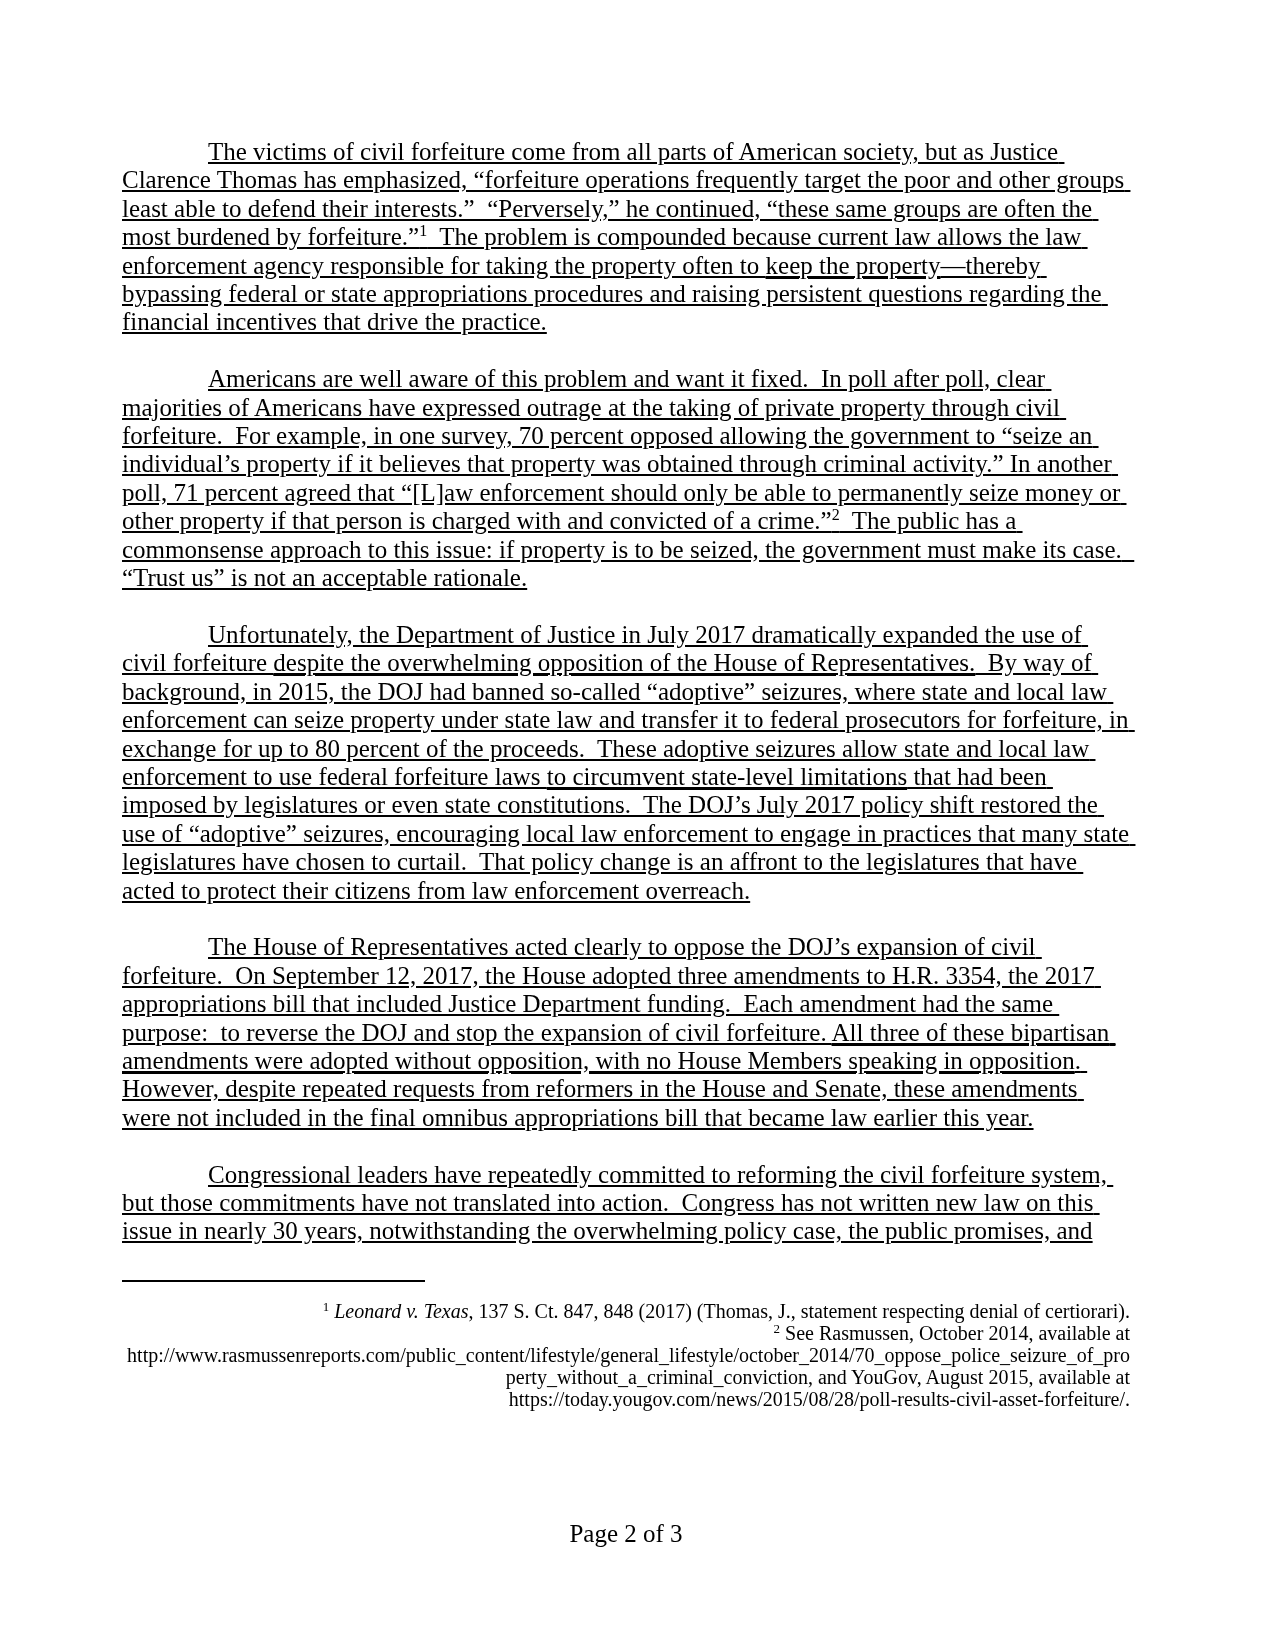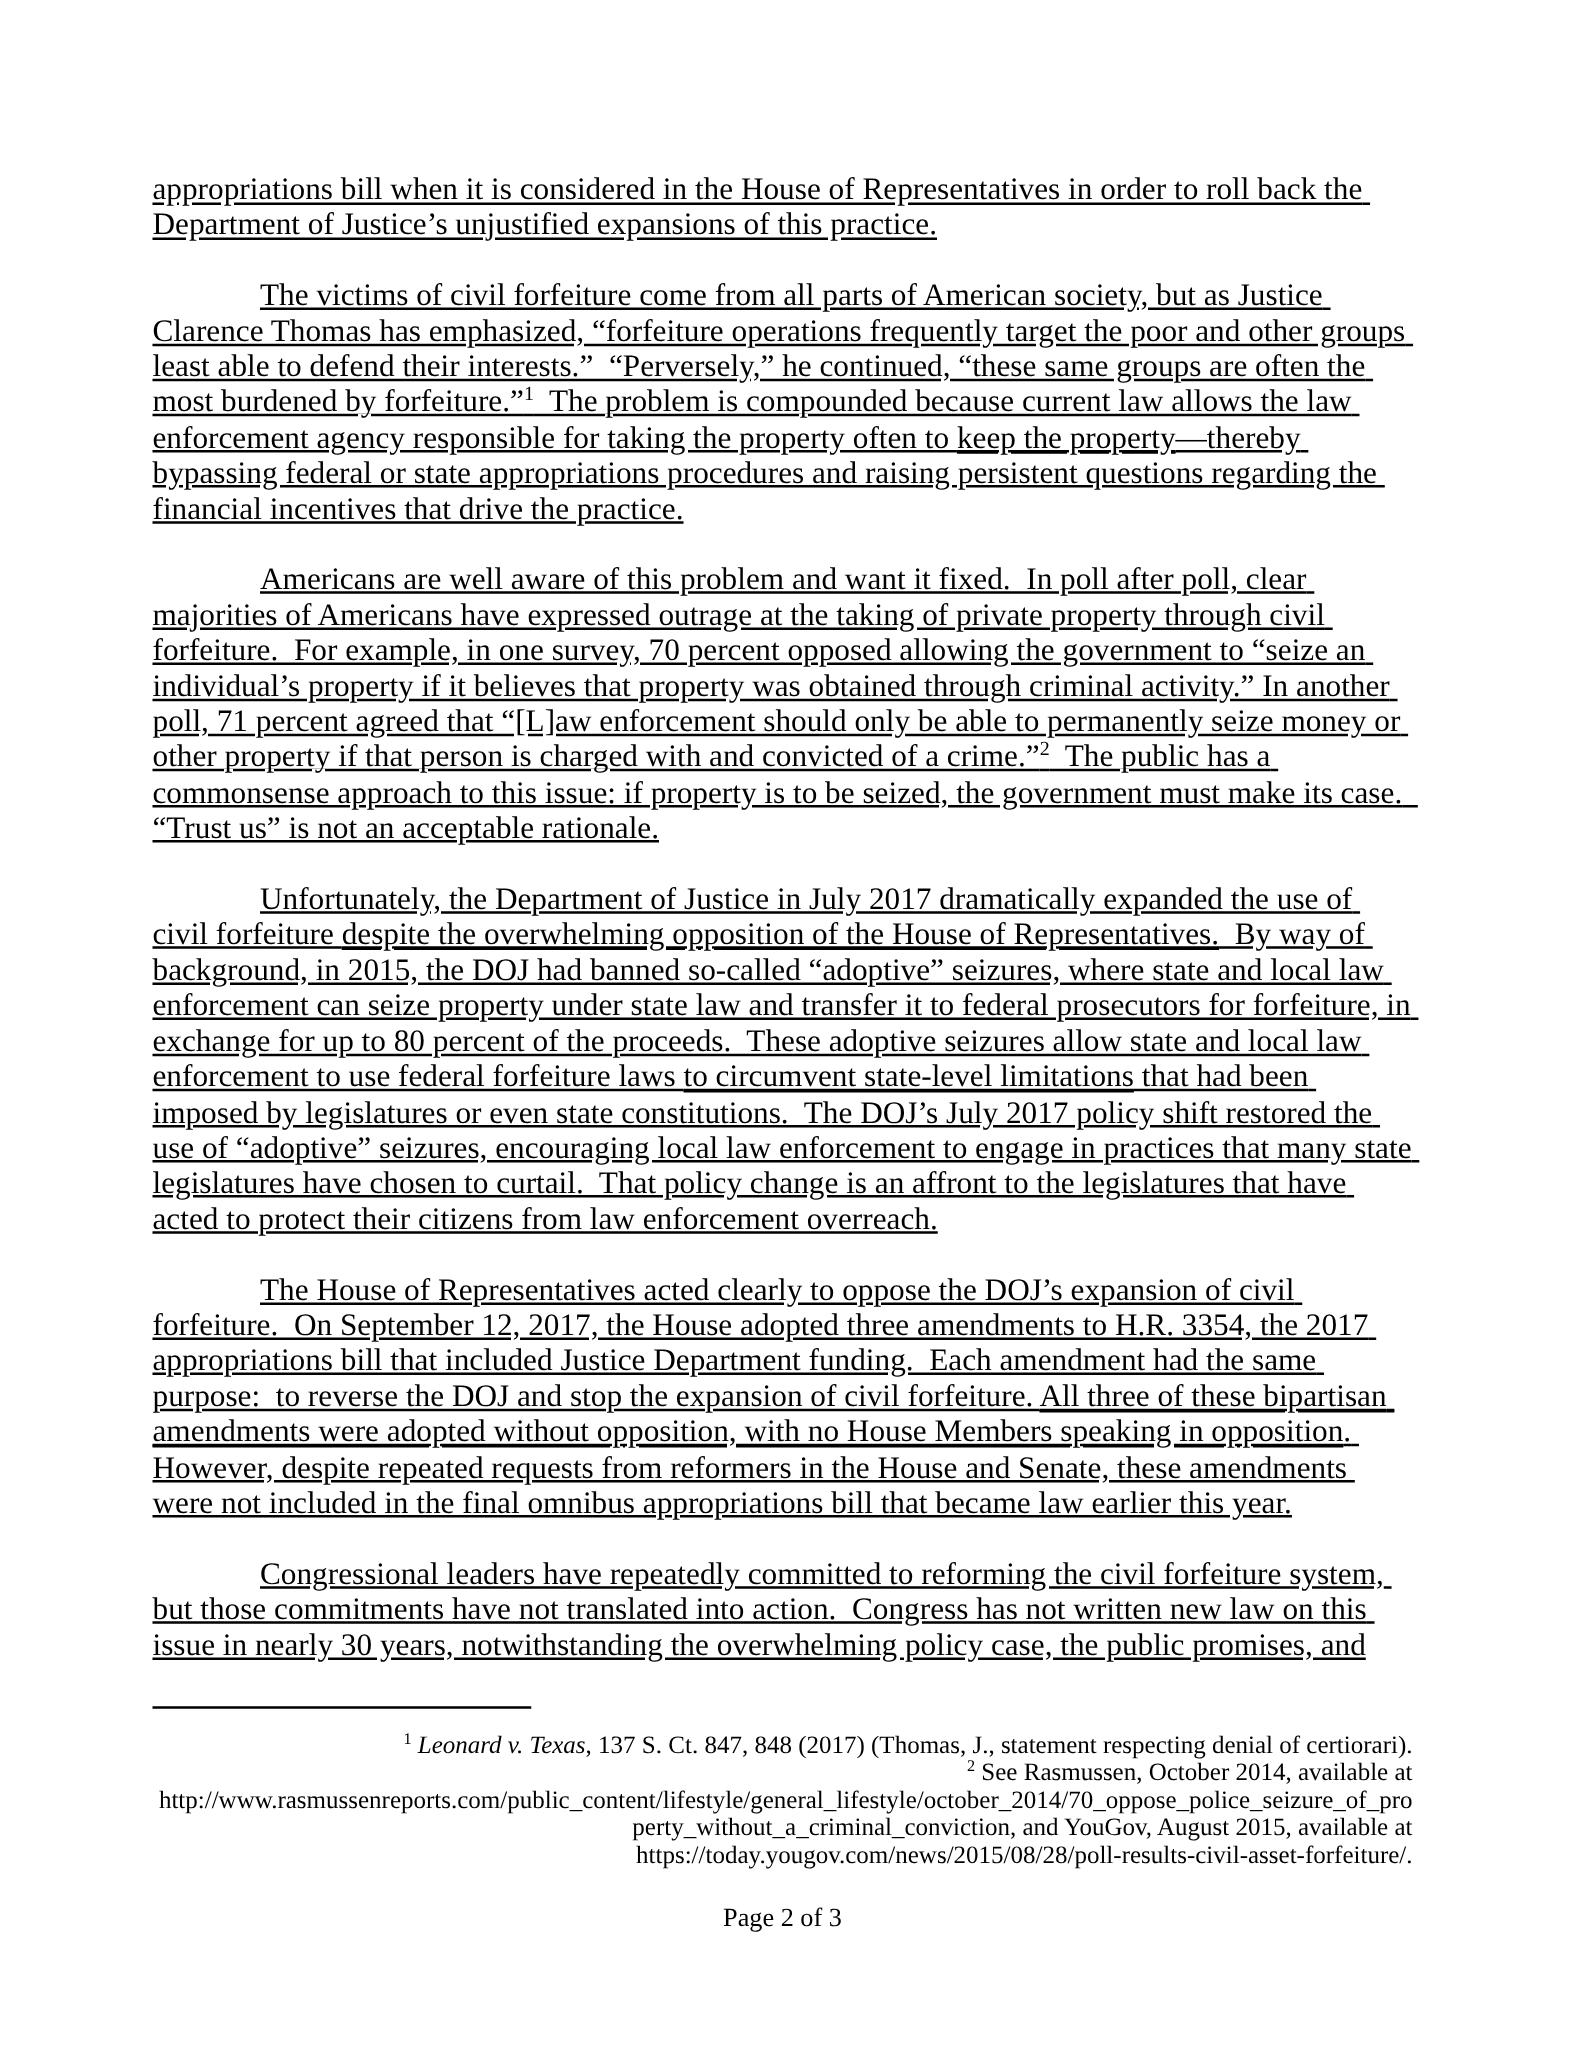--- a/index.html
+++ b/index.html
@@ -52,31 +52,30 @@
     font-size:13px;
     line-height:0;
     position:relative; top:-7px;
   }
   .footer {
     position:absolute;
     top:1520px;
     left:122px;
     width:1008px;
     text-align:center;
-    font-size:21px;
+    font-size:25px;
     line-height:28.4px;
   }
 </style>
 </head>
 <body>
 
 <div class="page">
   <div class="content">
     <div id="paragraphs">
-        <div class="para"><span class="u">appropriations bill when it is considered in the House of Representatives in order to roll back the Department of Justice’s unjustified expansions of this practice.</span></div>
         <div class="para indent"><span>The victims of civil forfeiture come from all parts of American society, but as Justice Clarence Thomas has emphasized, “forfeiture operations frequently target the poor and other groups least able to defend their interests.”  “Perversely,” he continued, “these same groups are often the most burdened by forfeiture.”</span><span class="sup">1</span><span>  The problem is compounded because current law allows the law enforcement agency responsible for taking the property often to </span><span class="u">keep the property</span><span>—thereby bypassing federal or state appropriations procedures and raising persistent questions regarding the financial incentives that drive the practice.</span></div>
         <div class="para indent"><span>Americans are well aware of this problem and want it fixed.  In poll after poll, clear majorities of Americans have expressed outrage at the taking of private property through civil forfeiture.  For example, in one survey, 70 percent opposed allowing the government to “seize an individual’s property if it believes that property was obtained through criminal activity.” In another poll, 71 percent agreed that “[L]aw enforcement should only be able to permanently seize money or other property if that person is charged with and convicted of a crime.”</span><span class="sup">2</span><span>  The public has a commonsense approach to this issue: if property is to be seized, the government must make its case.  “Trust us” is not an acceptable rationale.</span></div>
         <div class="para indent"><span>Unfortunately, the Department of Justice in July 2017 dramatically expanded the use of civil forfeiture </span><span class="u">despite the overwhelming opposition of the House of Representatives.</span><span>  By way of background, in 2015, the DOJ had banned so-called “adoptive” seizures, where state and local law enforcement can seize property under state law and transfer it to federal prosecutors for forfeiture, in exchange for up to 80 percent of the proceeds.  These adoptive seizures allow state and local law enforcement to use federal forfeiture laws </span><span class="u">to circumvent state-level limitations</span><span> that had been imposed by legislatures or even state constitutions.  The DOJ’s July 2017 policy shift restored the use of “adoptive” seizures, encouraging local law enforcement to engage in practices that many state legislatures have chosen to curtail.  That policy change is an affront to the legislatures that have acted to protect their citizens from law enforcement overreach.</span></div>
         <div class="para indent"><span>The House of Representatives acted clearly to oppose the DOJ’s expansion of civil forfeiture.  On September 12, 2017, the House adopted three amendments to H.R. 3354, the 2017 appropriations bill that included Justice Department funding.  Each amendment had the same purpose:  to reverse the DOJ and stop the expansion of civil forfeiture. </span><span class="u">All three of these bipartisan amendments were adopted without opposition, with no House Members speaking in opposition</span><span>. However, despite repeated requests from reformers in the House and Senate, these amendments were not included in the final omnibus appropriations bill that became law earlier this year.</span></div>
         <div class="para indent"><span>Congressional leaders have repeatedly committed to reforming the civil forfeiture system, but those commitments have not translated into action.  Congress has not written new law on this issue in nearly 30 years, notwithstanding the overwhelming policy case, the public promises, and</span></div>
       </div>
     <div class="footnote-sep"></div>
     <div id="footnotes">
         <div class="footnote"><span class="fnsup">1</span> <span class="i">Leonard v. Texas</span><span>, 137 S. Ct. 847, 848 (2017) (Thomas, J., statement respecting denial of certiorari).</span></div>
         <div class="footnote"><span class="fnsup">2</span> <span>See Rasmussen, October 2014, available at http://www.rasmussenreports.com/public_content/lifestyle/general_lifestyle/october_2014/70_oppose_police_seizure_of_property_without_a_criminal_conviction, and YouGov, August 2015, available at https://today.yougov.com/news/2015/08/28/poll-results-civil-asset-forfeiture/.</span></div>

